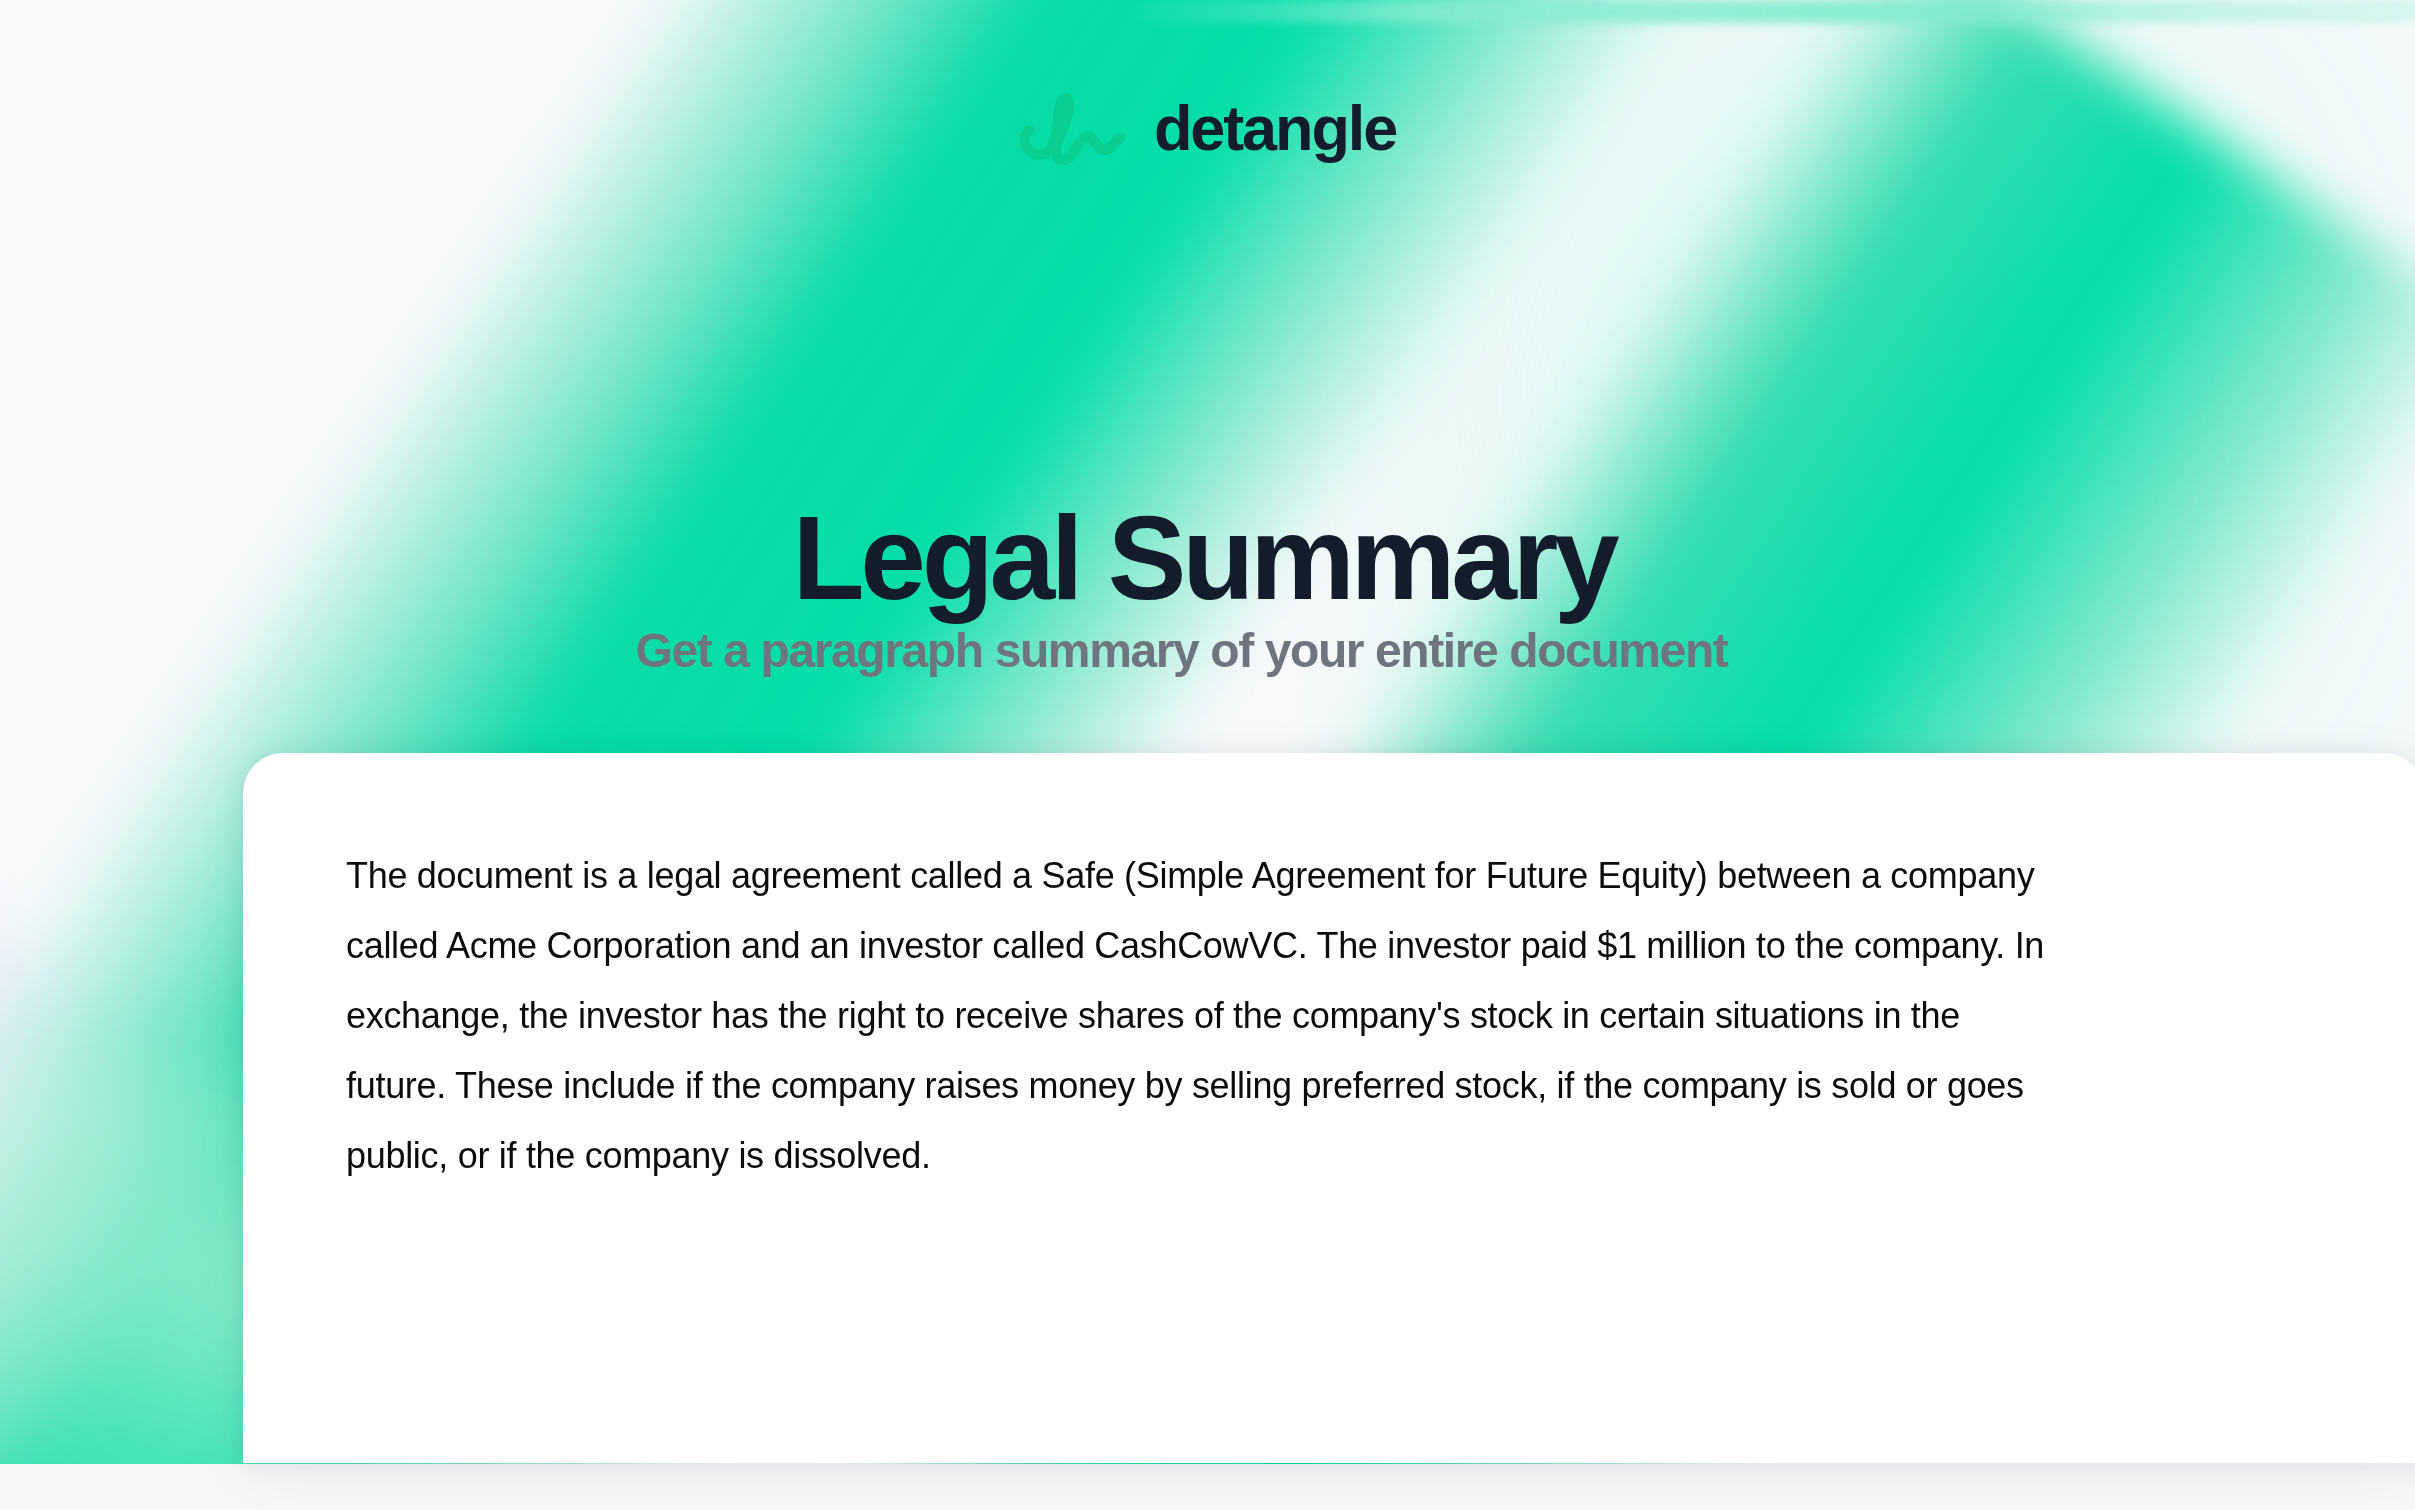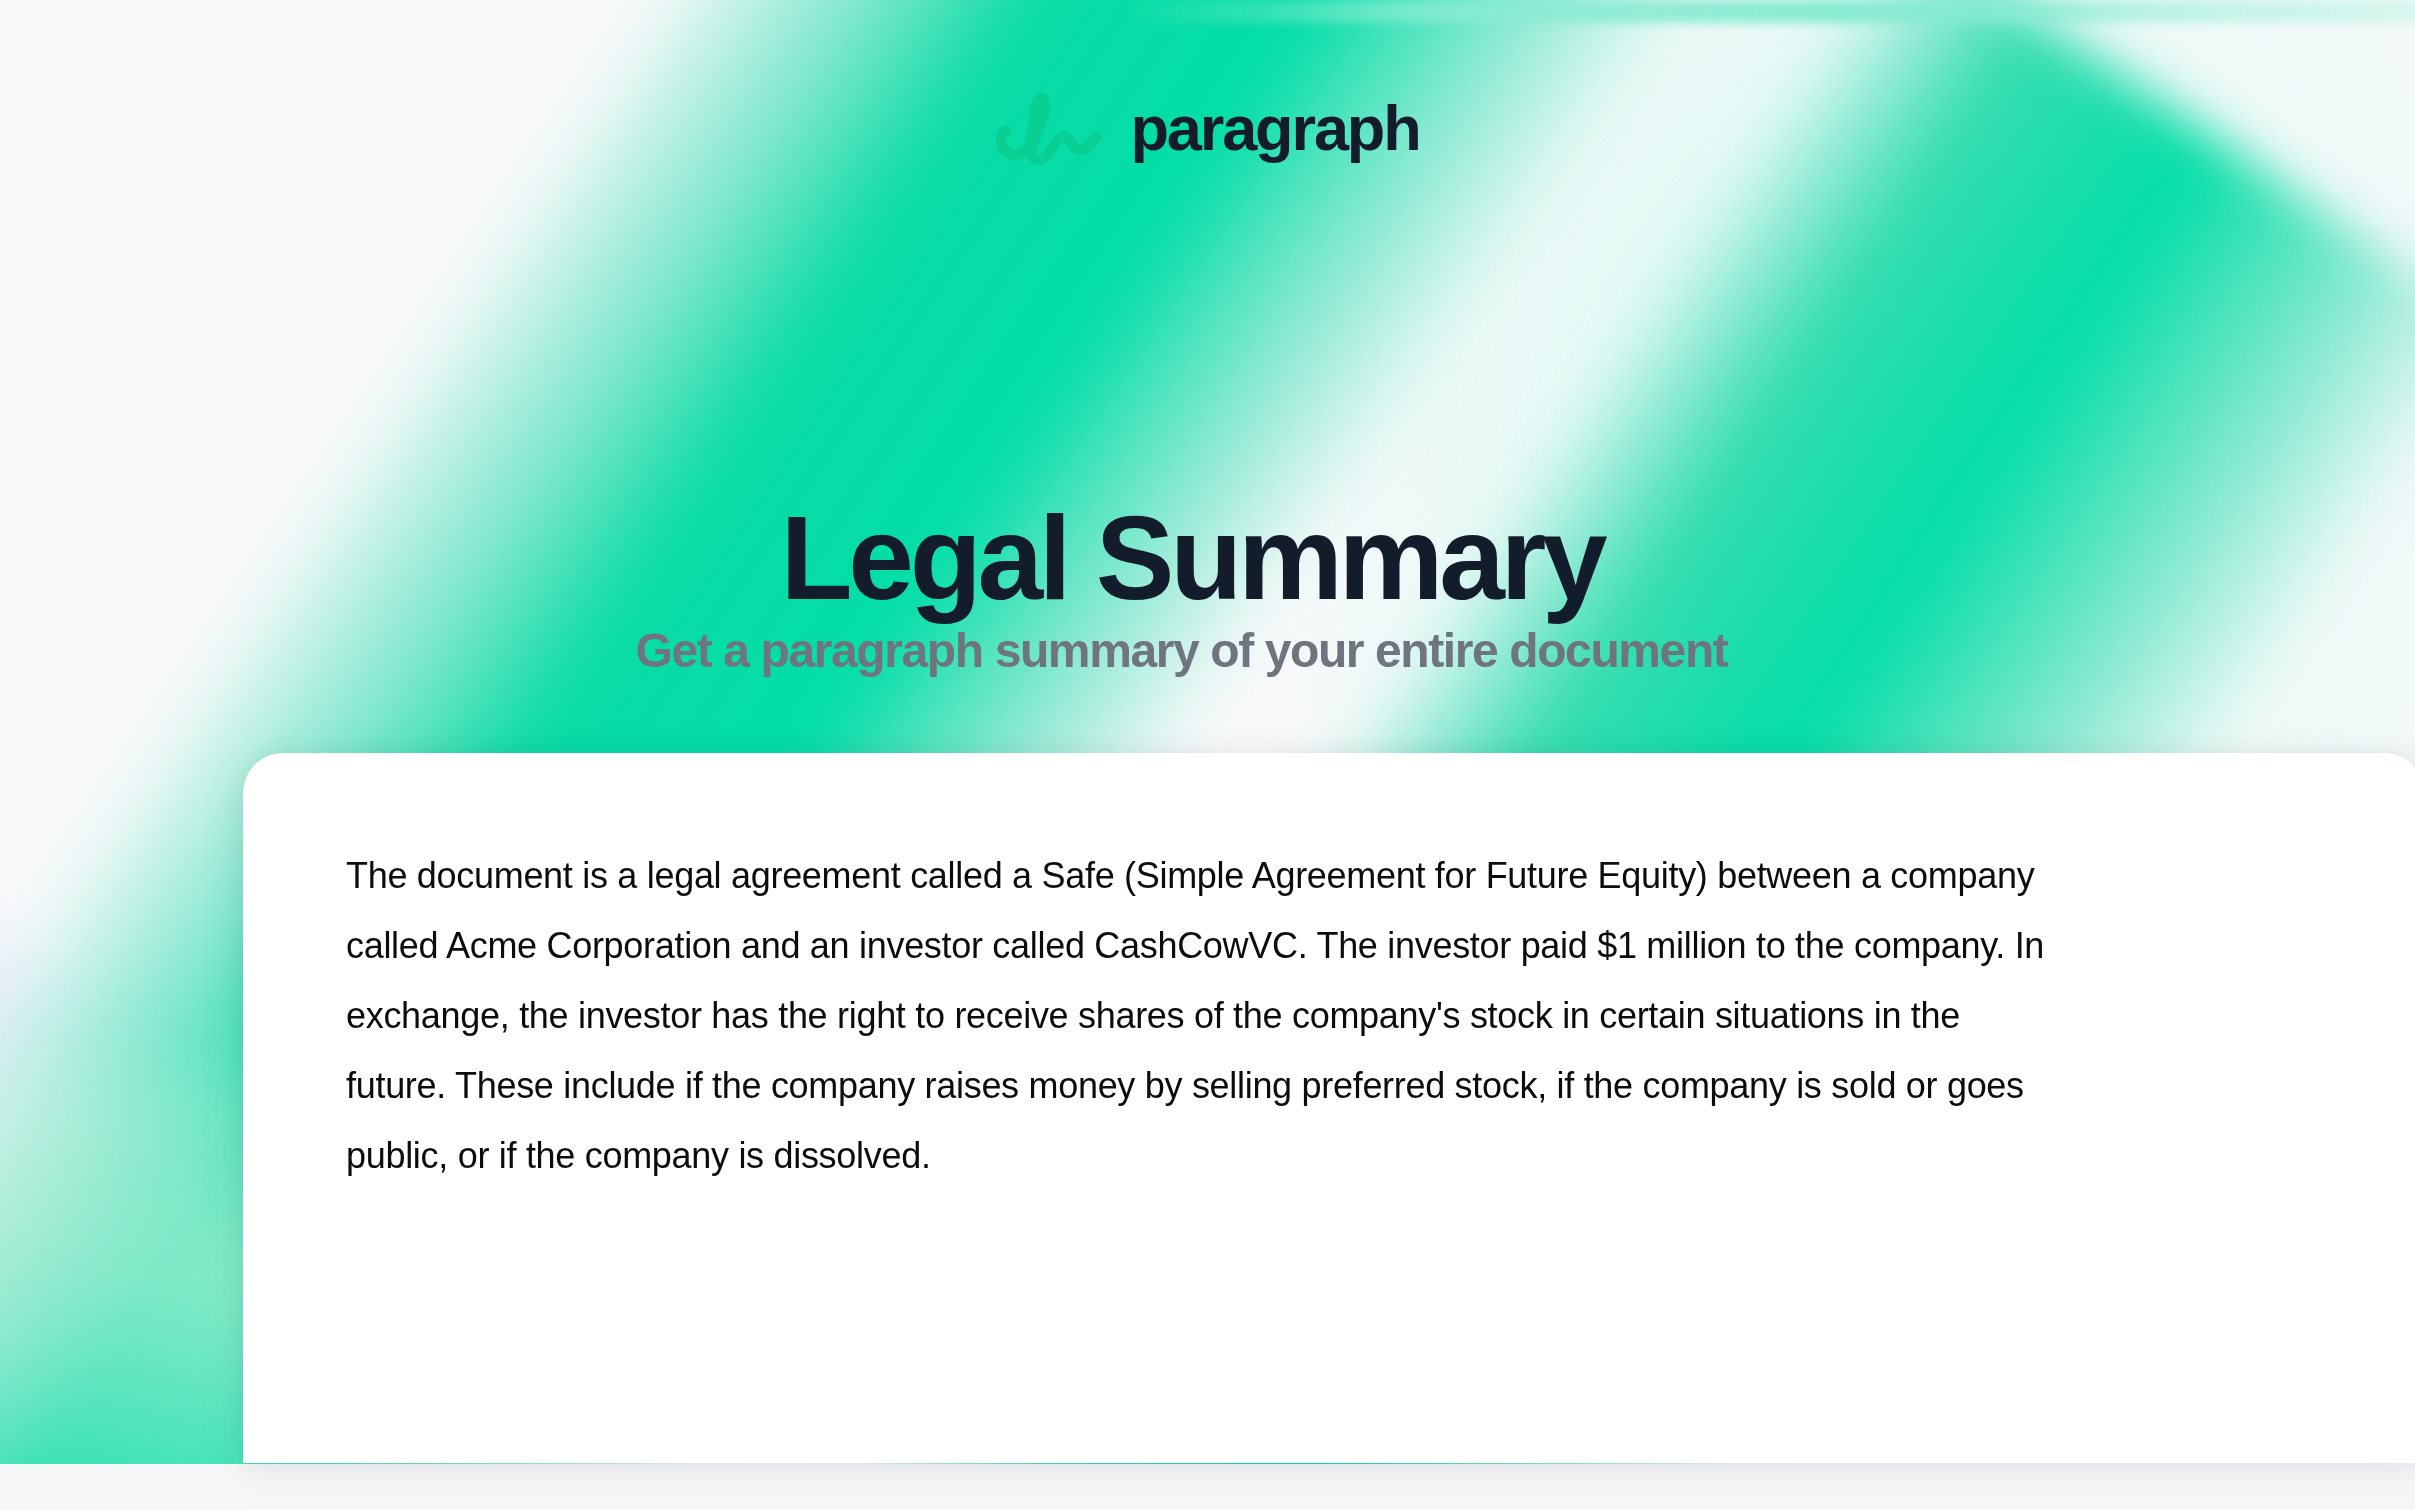--- a/index.html
+++ b/index.html
@@ -162,21 +162,21 @@
     letter-spacing: -2.1px;
     color: #131c2b;
     line-height: 1;
     white-space: nowrap;
   }
 
   
   #page-title {
     position: absolute;
     top: 416px;
-    left: 2px;
+    left: 14px;
     width: 2380px;
     text-align: center;
     font-size: 118px;
     font-weight: 700;
     letter-spacing: -4.3px;
     color: #131c2b;
     line-height: 1.08;
     white-space: nowrap;
   }
 
@@ -232,21 +232,21 @@
   <div id="bg-purple"></div>
   <div id="bg-footer-plate"></div>
 </div>
 
 <div id="page">
 
   <div id="brand">
     <svg id="brand-mark" viewBox="0 0 112 78" fill="none">
       <path d="M9.5 41.5 C 3.5 45.5, 3 56, 9 62.5 C 15.5 69.5, 27 68.5, 32.5 60 C 38 51.5, 39.5 34, 40.5 24 C 41.5 14, 43.5 7.5, 47.5 7.5 C 52 7.5, 52.5 15.5, 49.5 26.5 C 46 39.5, 38.5 52, 37.5 61 C 36.5 69, 40 73.5, 45.5 73 C 51.5 72.5, 56 65, 60 58 C 64 51, 68.5 46.5, 73 48 C 77.5 49.5, 79 56.5, 83 60 C 87 63.5, 93 62, 97.5 57.5 C 101 54, 103 50.5, 105.5 49" stroke="#0ACF92" stroke-width="11" stroke-linecap="round" stroke-linejoin="round"></path>
     </svg>
-    <span id="brand-word">paragraph</span>
+    <span id="brand-word">detangle</span>
   </div>
 
   <h1 id="page-title">Legal Summary</h1>
 
   <div id="page-subtitle">Get a paragraph summary of your entire document</div>
 
   <div id="summary-card">
     <p id="summary-text">The document is a legal agreement called a Safe (Simple Agreement for Future Equity) between a company called Acme Corporation and an investor called CashCowVC. The investor paid $1 million to the company. In exchange, the investor has the right to receive shares of the company's stock in certain situations in the future. These include if the company raises money by selling preferred stock, if the company is sold or goes public, or if the company is dissolved.</p>
   </div>
 

